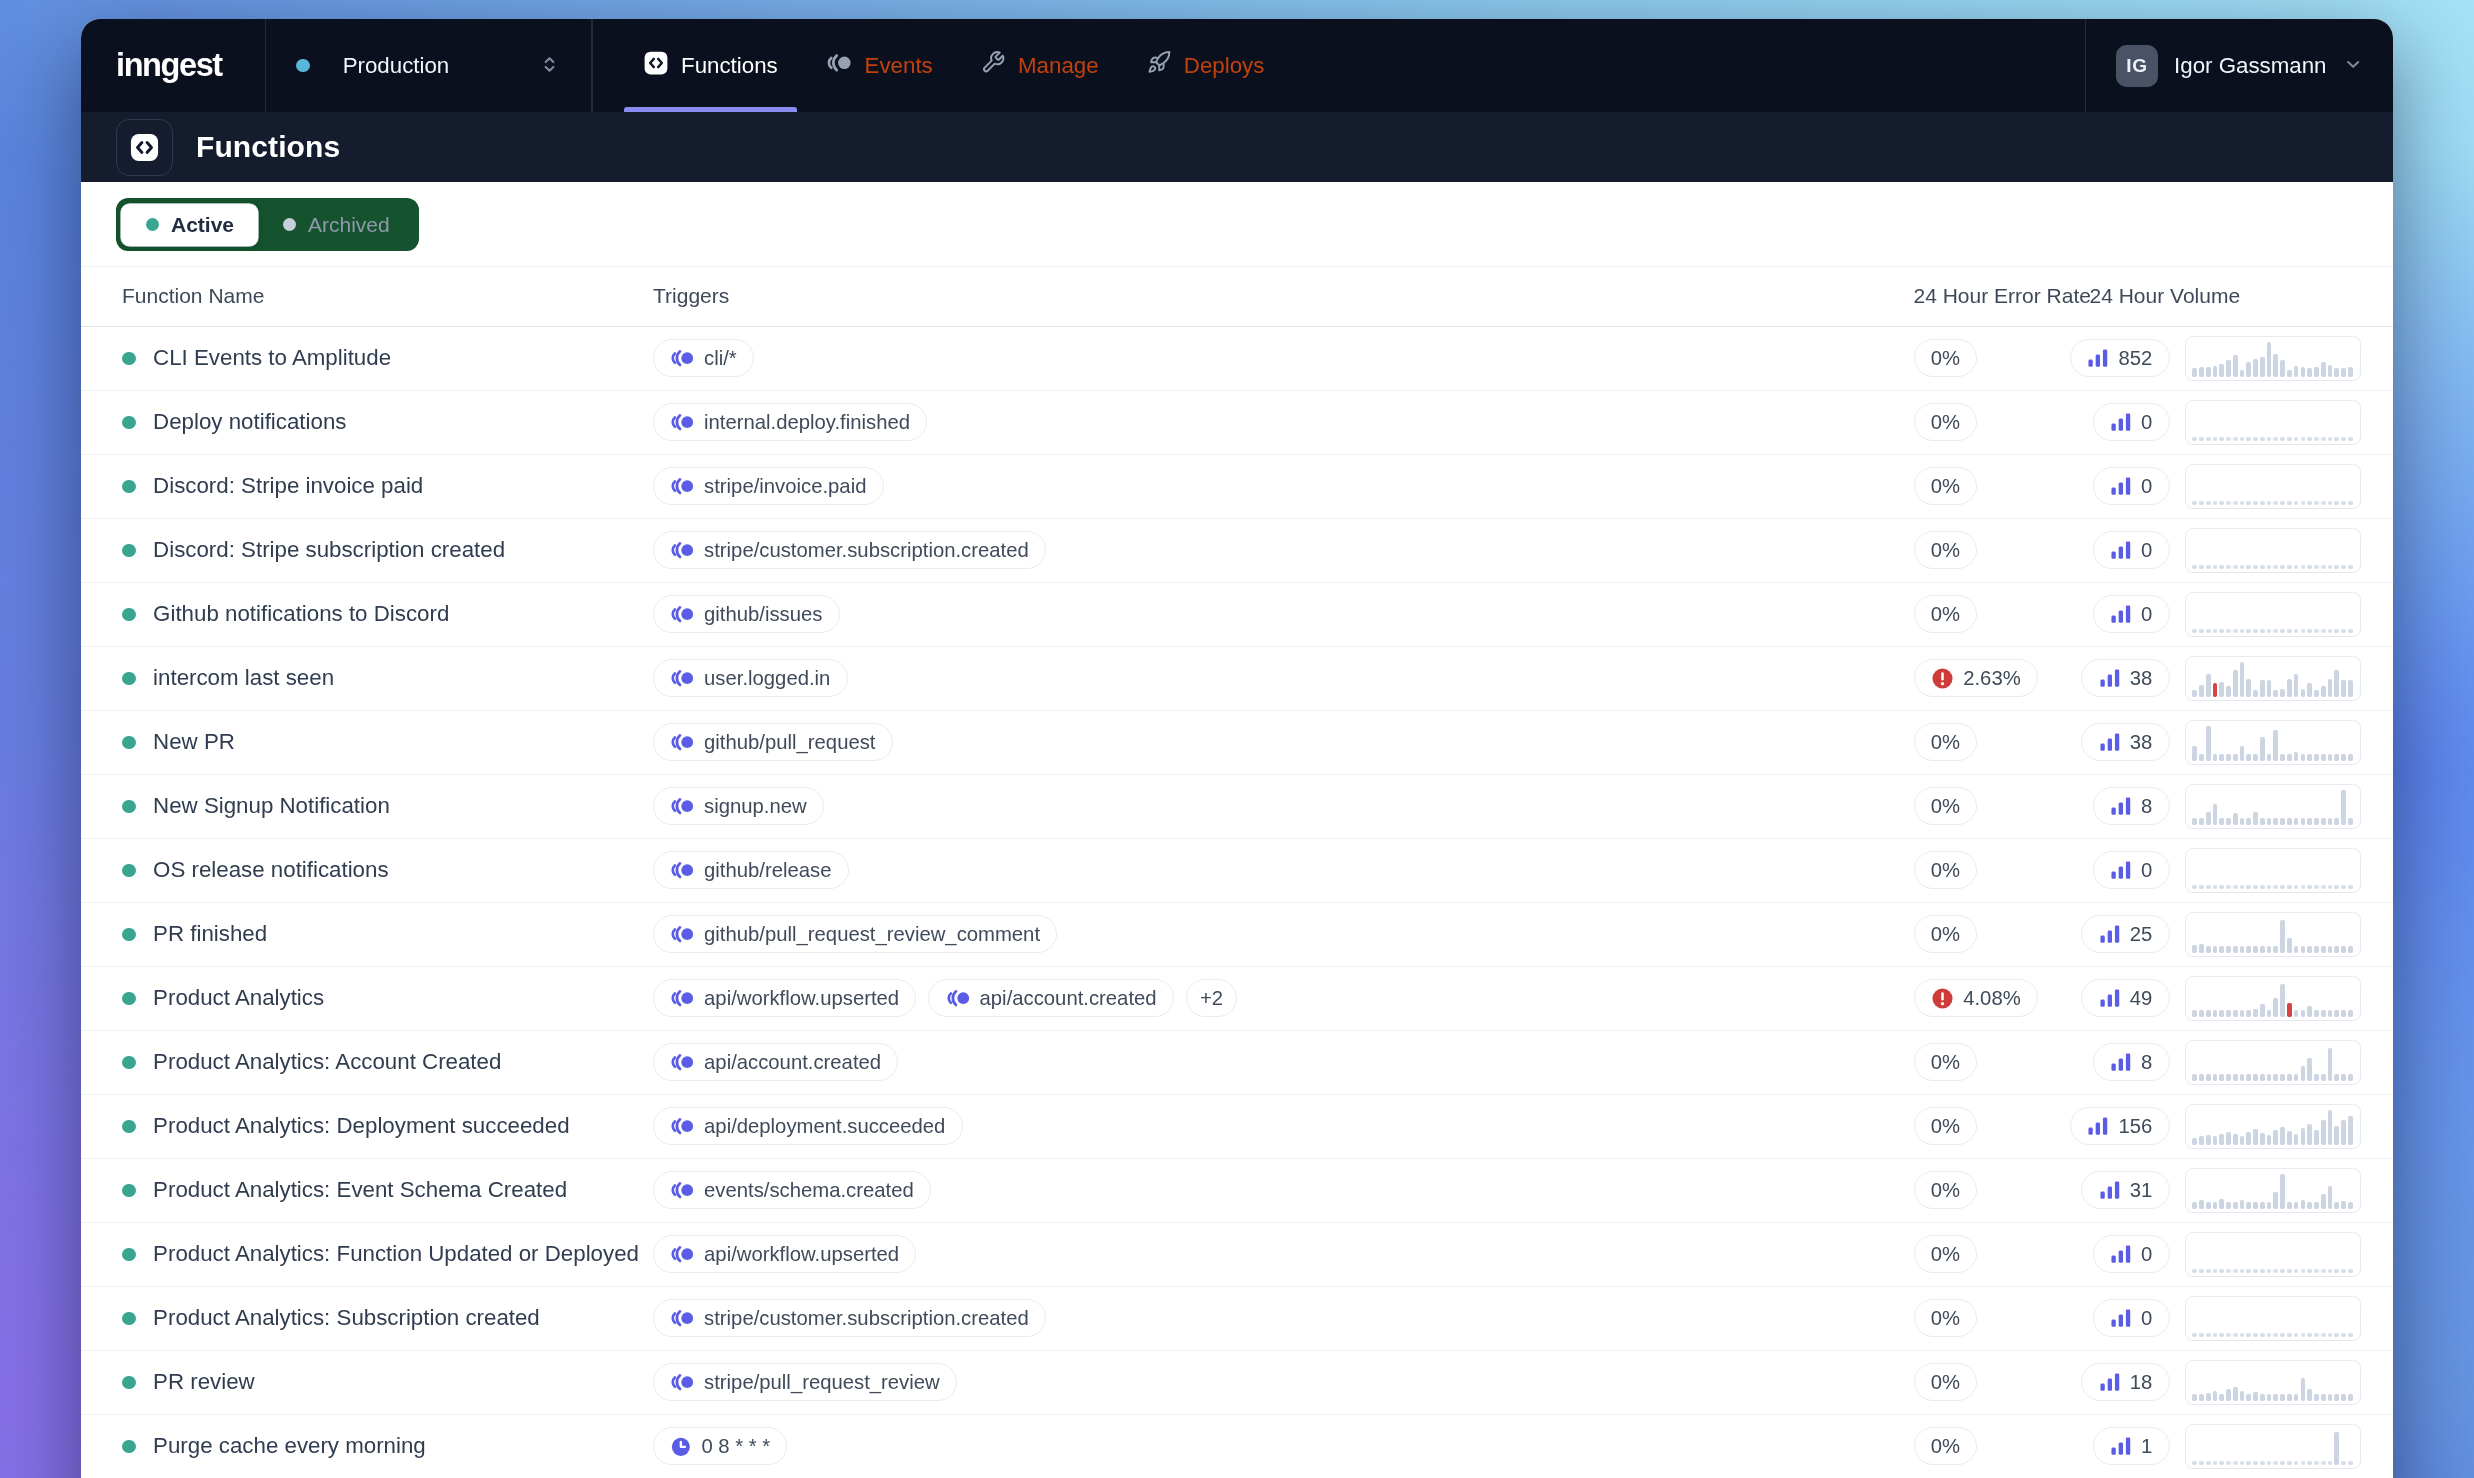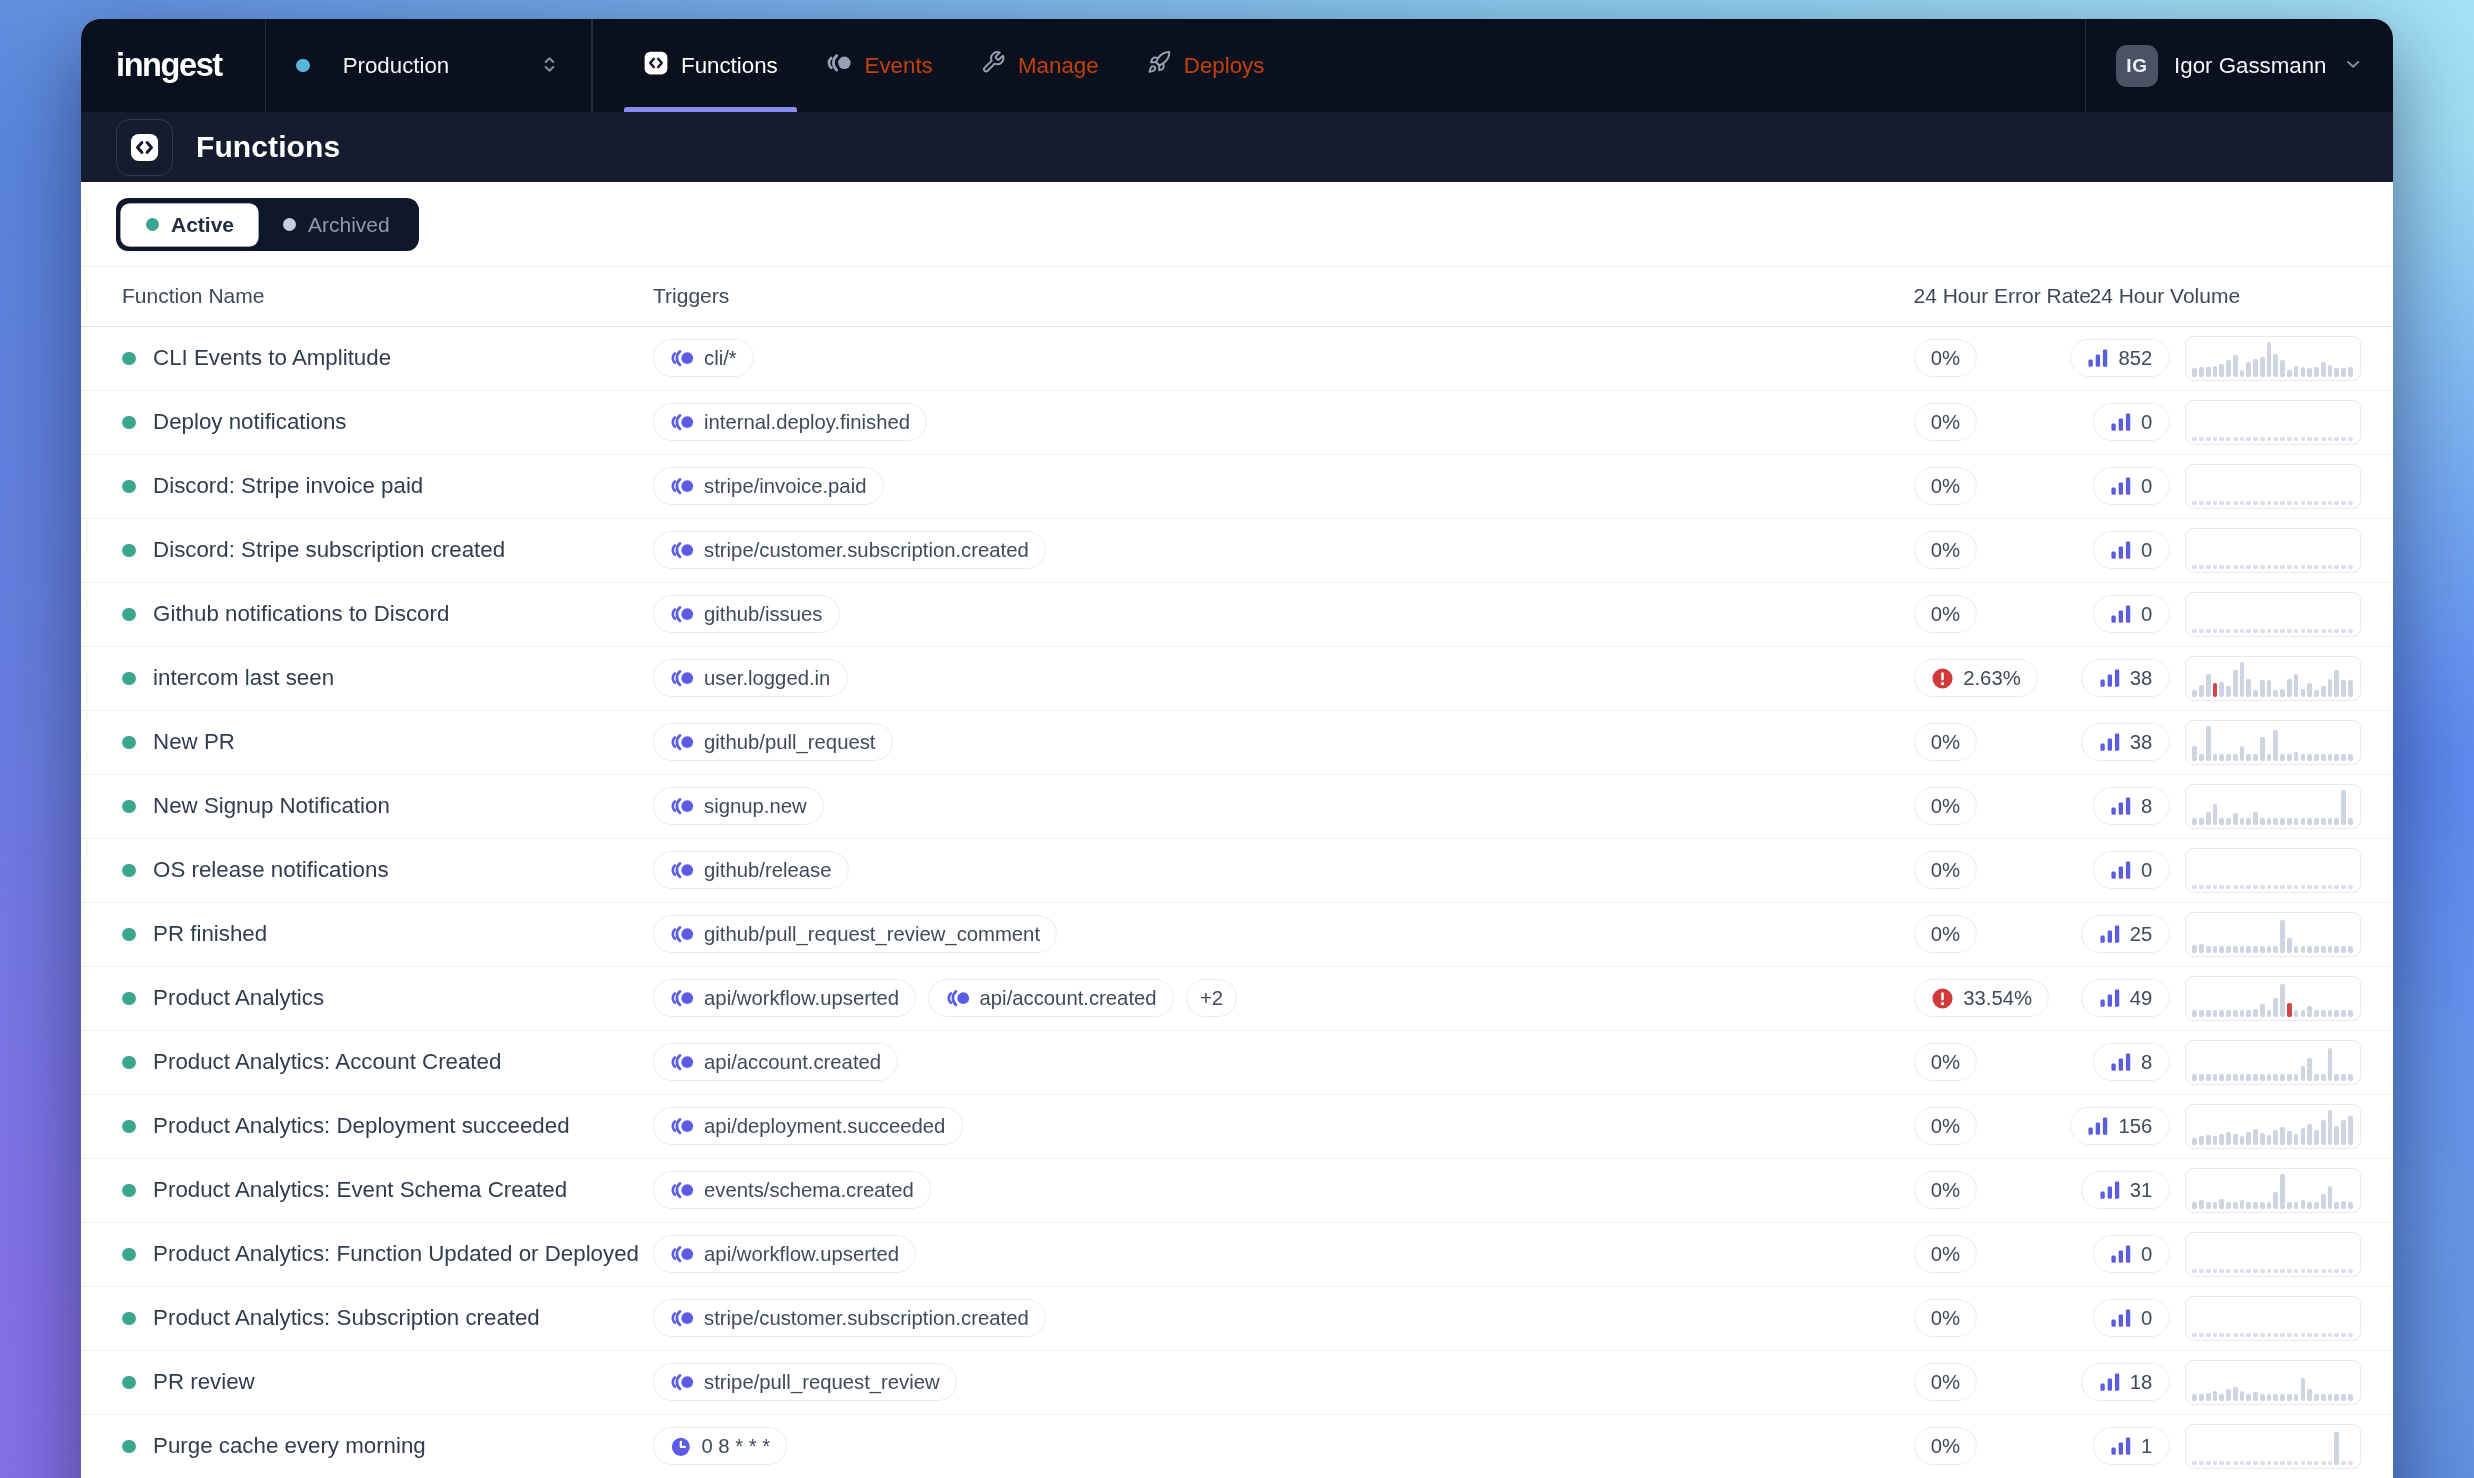--- a/index.html
+++ b/index.html
@@ -56,21 +56,21 @@
   }
   .ph-iconbtn {
     width:57px; height:57px; border:1.4px solid #303a52; border-radius:13.5px;
     display:flex; align-items:center; justify-content:center;
   }
   .page-title { color:#fff; font-size:30px; font-weight:600; letter-spacing:0.1px; }
   
   .content { background:#fff; }
   .toggle-strip { padding:16.2px 0 15px 35px; border-bottom:1.4px solid #eef2f6; }
   .seg {
-    display:inline-flex; align-items:center; background:#0f172a; border-radius:12.2px; padding:5.4px;
+    display:inline-flex; align-items:center; background:#14532d; border-radius:12.2px; padding:5.4px;
   }
   .seg-btn {
     display:flex; align-items:center; gap:12.2px; height:42px; padding:0 24.4px;
     border-radius:8.8px; font-size:21px; color:#8e99ab; font-weight:500; cursor:pointer;
     background:transparent; border:none; font-family:inherit;
   }
   .seg-btn.selected {
     background:#ffffff; color:#222d3f; font-weight:600;
     box-shadow:0 1.4px 6.8px rgba(15,23,42,.14), 0 0 0 0.7px #e9edf3;
   }
@@ -847,21 +847,21 @@
             </span>
             <span class="pill" style="padding: 0px 13px;">+2</span>
           </div>
     <div class="cell-error">
       <span class="pill">
               <svg width="23" height="23" viewBox="0 0 24 24">
                 <circle cx="12" cy="12" r="10.5" fill="#cf3b3b"></circle>
                 <rect x="10.7" y="5.6" width="2.6" height="8.6" rx="1.3" fill="#ffffff"></rect>
                 <circle cx="12" cy="17.4" r="1.7" fill="#ffffff"></circle>
               </svg>
-              <span class="pill-text">33.54%</span>
+              <span class="pill-text">4.08%</span>
             </span>
     </div>
     <div class="cell-volume">
       <span class="pill">
         <svg width="21.7" height="20.3" viewBox="0 0 30 28">
                 <rect x="2" y="16" width="6" height="10" rx="2" fill="#5a5ce5"></rect>
                 <rect x="12" y="9" width="6" height="17" rx="2" fill="#5a5ce5"></rect>
                 <rect x="22" y="2" width="6" height="24" rx="2" fill="#5a5ce5"></rect>
               </svg>
         <span class="pill-text">49</span>

